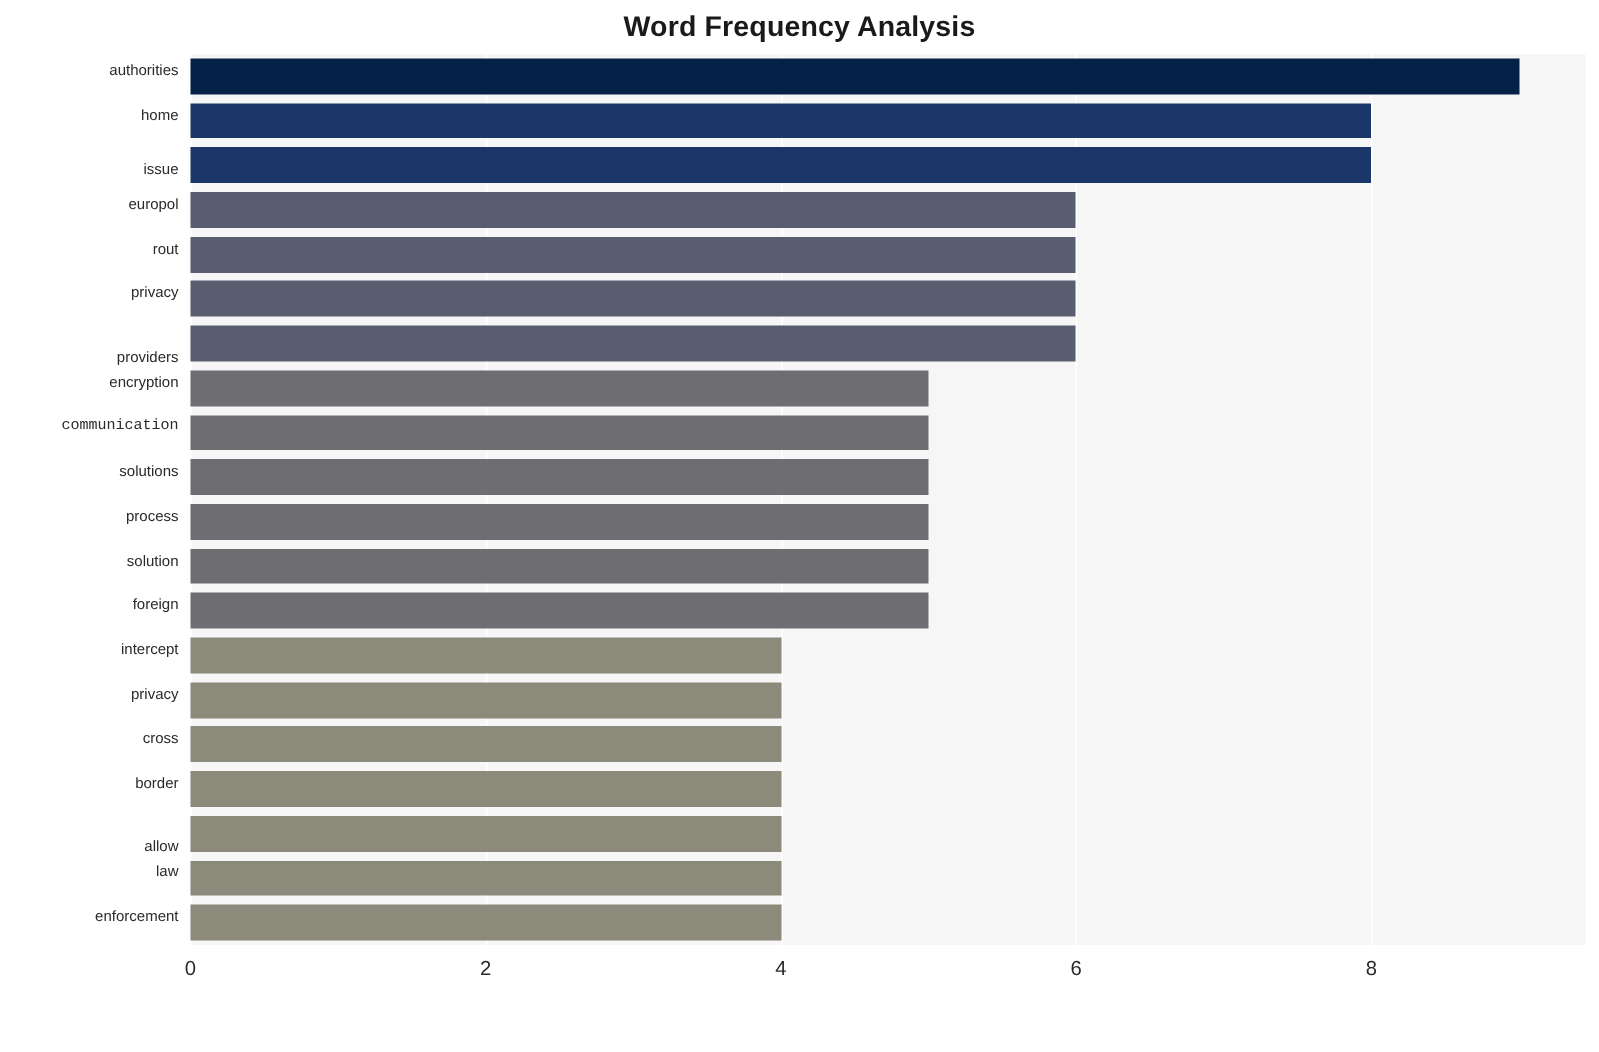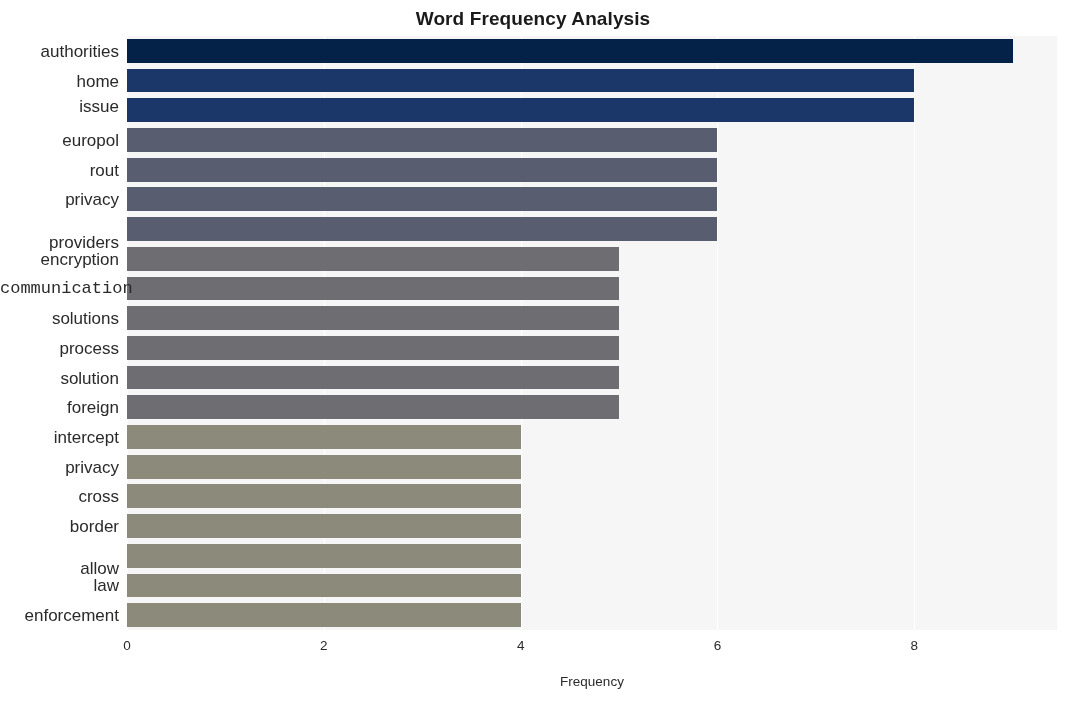--- a/index.html
+++ b/index.html
@@ -81,21 +81,21 @@
     left: 0;
     top: 36px;
     width: 119px;
     height: 594px;
   }
   .y-tick-label {
     position: absolute;
     right: 0;
     width: 119px;
     text-align: right;
-    font-size: 17px;
+    font-size: 10px;
     color: #2a2a2a;
     white-space: nowrap;
   }
 
   
   #x-axis {
     position: absolute;
     left: 127px;
     top: 630px;
     width: 930px;
@@ -194,21 +194,21 @@
         </div>
         <div class="bar-row" style="top: 567.27px; height: 23.76px;">
           <div class="bar" title="enforcement: 4" style="width: 393.651px; background: rgb(140, 138, 123);"></div>
         </div>
       </div>
   </div>
 
   <div id="y-axis">
       <div class="y-tick-label" style="top: 5.85px;">authorities</div>
       <div class="y-tick-label" style="top: 35.55px;">home</div>
-      <div class="y-tick-label" style="top: 61px;">issue</div>
+      <div class="y-tick-label" style="top: 72px;">issue</div>
       <div class="y-tick-label" style="top: 94.95px;">europol</div>
       <div class="y-tick-label" style="top: 124.65px;">rout</div>
       <div class="y-tick-label" style="top: 154.35px;">privacy</div>
       <div class="y-tick-label" style="top: 197px; padding-left: 11px;">providers</div>
       <div class="y-tick-label" style="top: 213.75px;">encryption</div>
       <div class="y-tick-label" style="top: 243.45px; font-family: Liberation Mono, monospace;">communication</div>
       <div class="y-tick-label" style="top: 273.15px;">solutions</div>
       <div class="y-tick-label" style="top: 302.85px;">process</div>
       <div class="y-tick-label" style="top: 332.55px;">solution</div>
       <div class="y-tick-label" style="top: 362.25px;">foreign</div>
@@ -222,15 +222,14 @@
     </div>
 
   <div id="x-axis">
       <div class="x-tick-label" style="left: 0px;">0</div>
       <div class="x-tick-label" style="left: 196.825px;">2</div>
       <div class="x-tick-label" style="left: 393.651px;">4</div>
       <div class="x-tick-label" style="left: 590.476px;">6</div>
       <div class="x-tick-label" style="left: 787.302px;">8</div>
     </div>
 
-  <div id="x-axis-title">Frequency</div>
 
 </div>
 
 </body></html>

